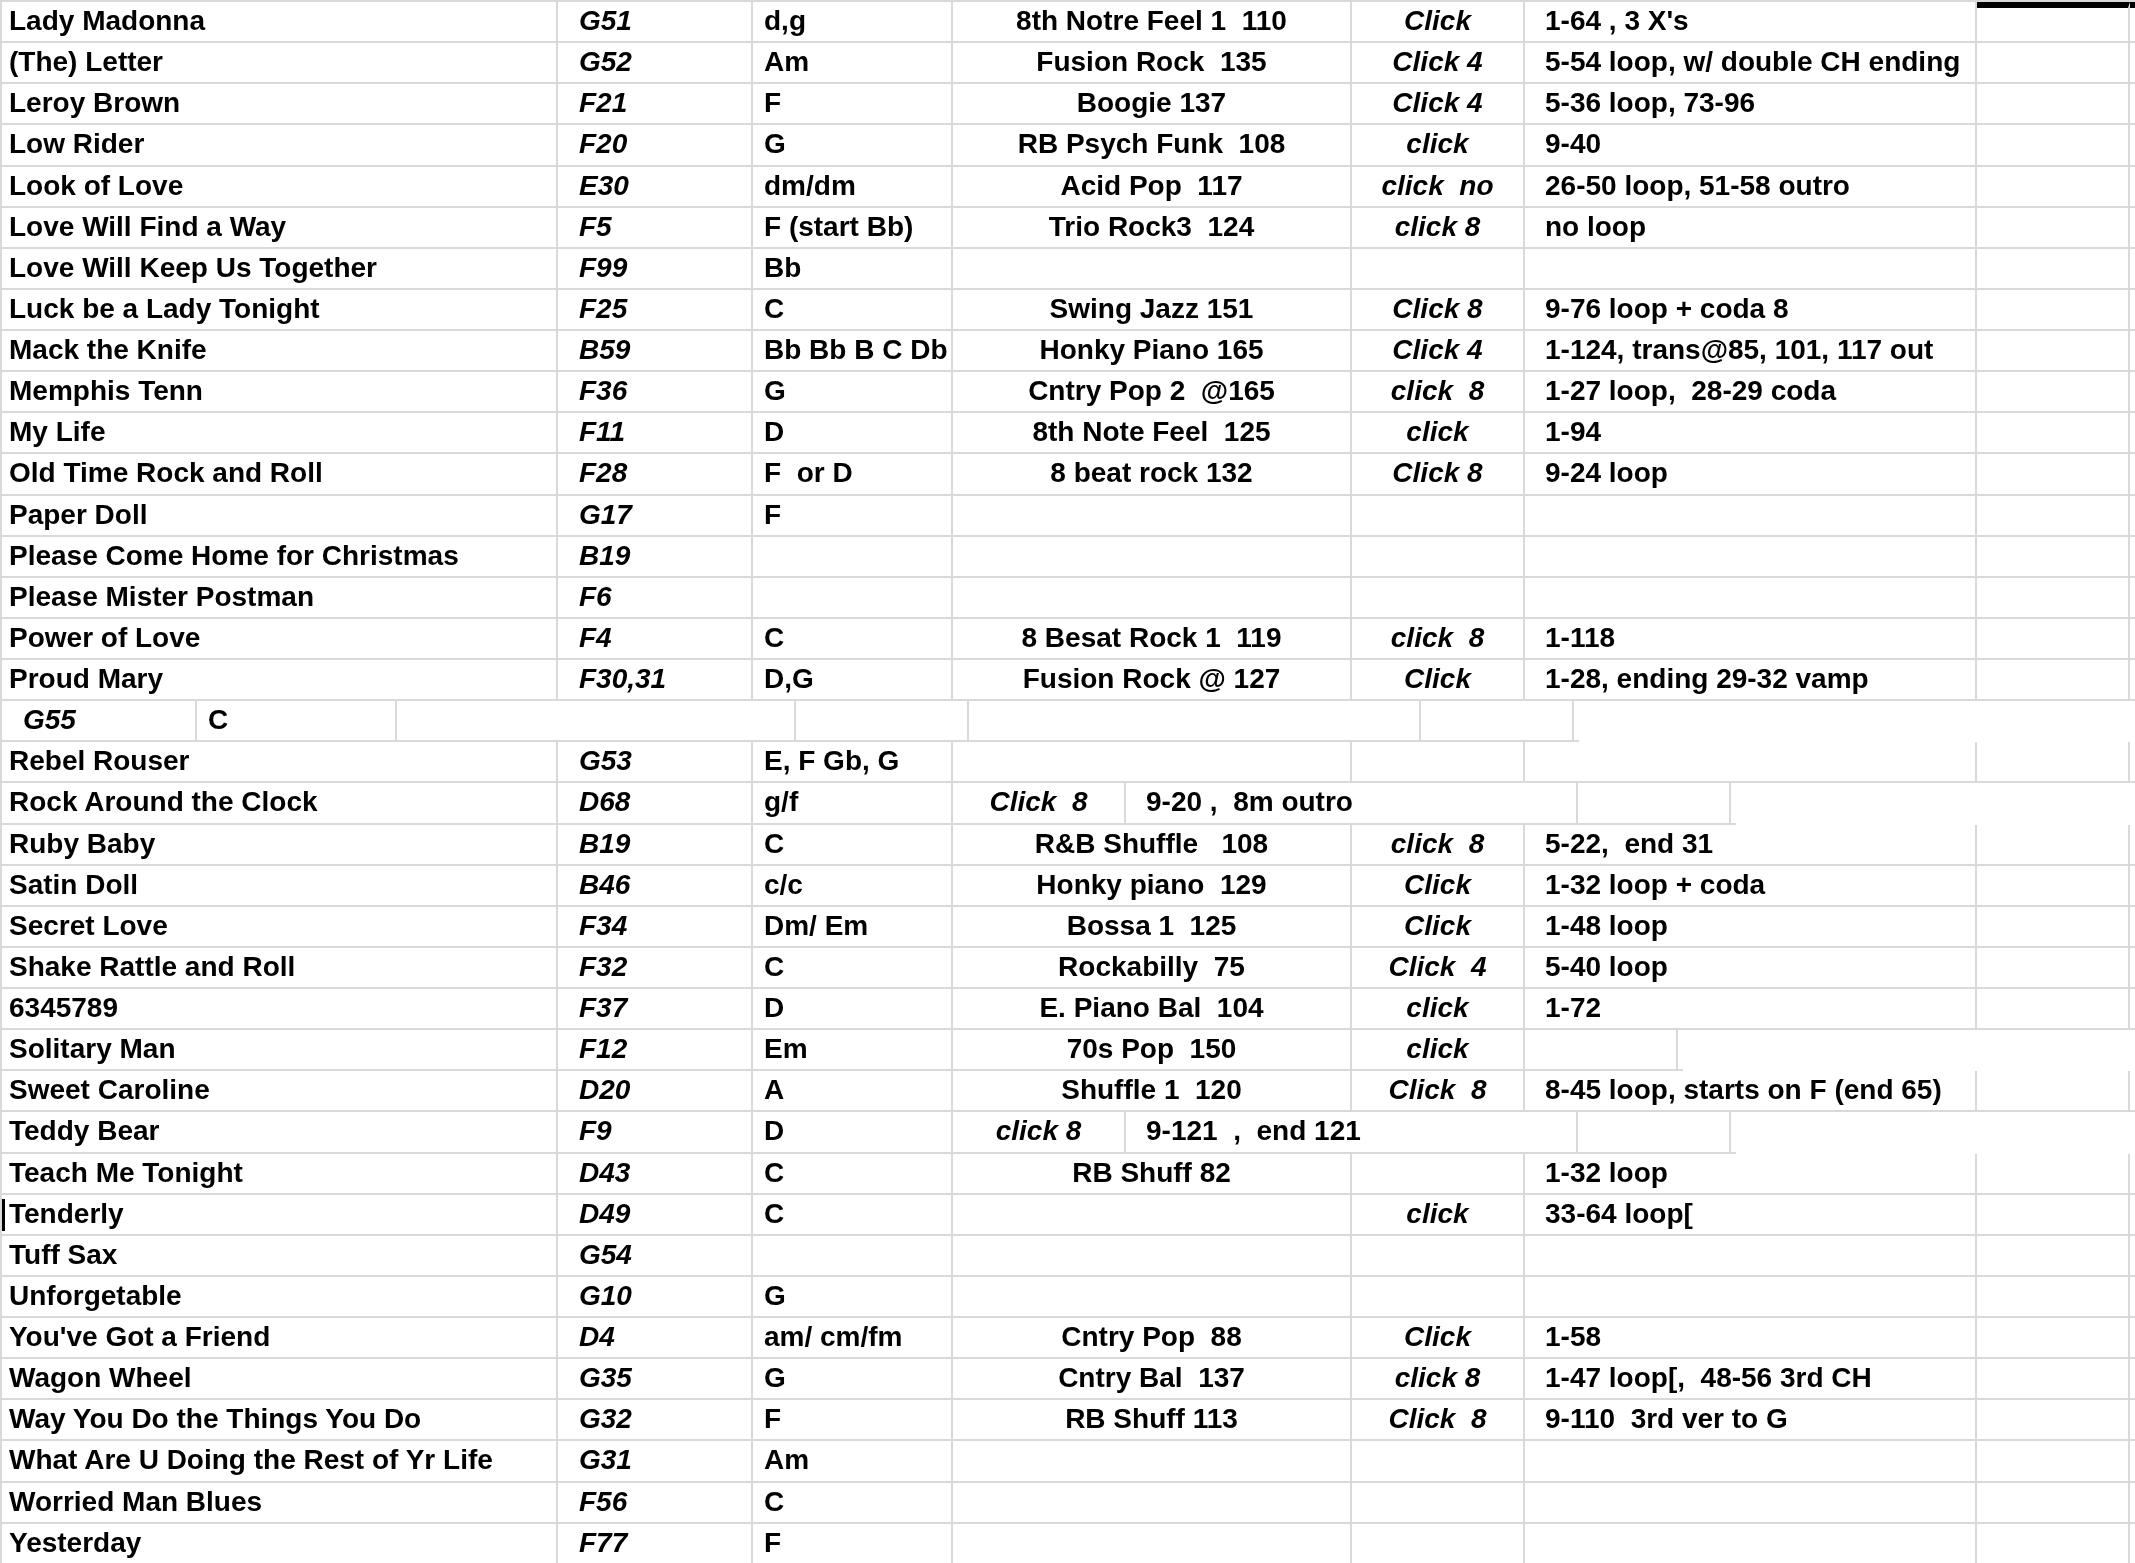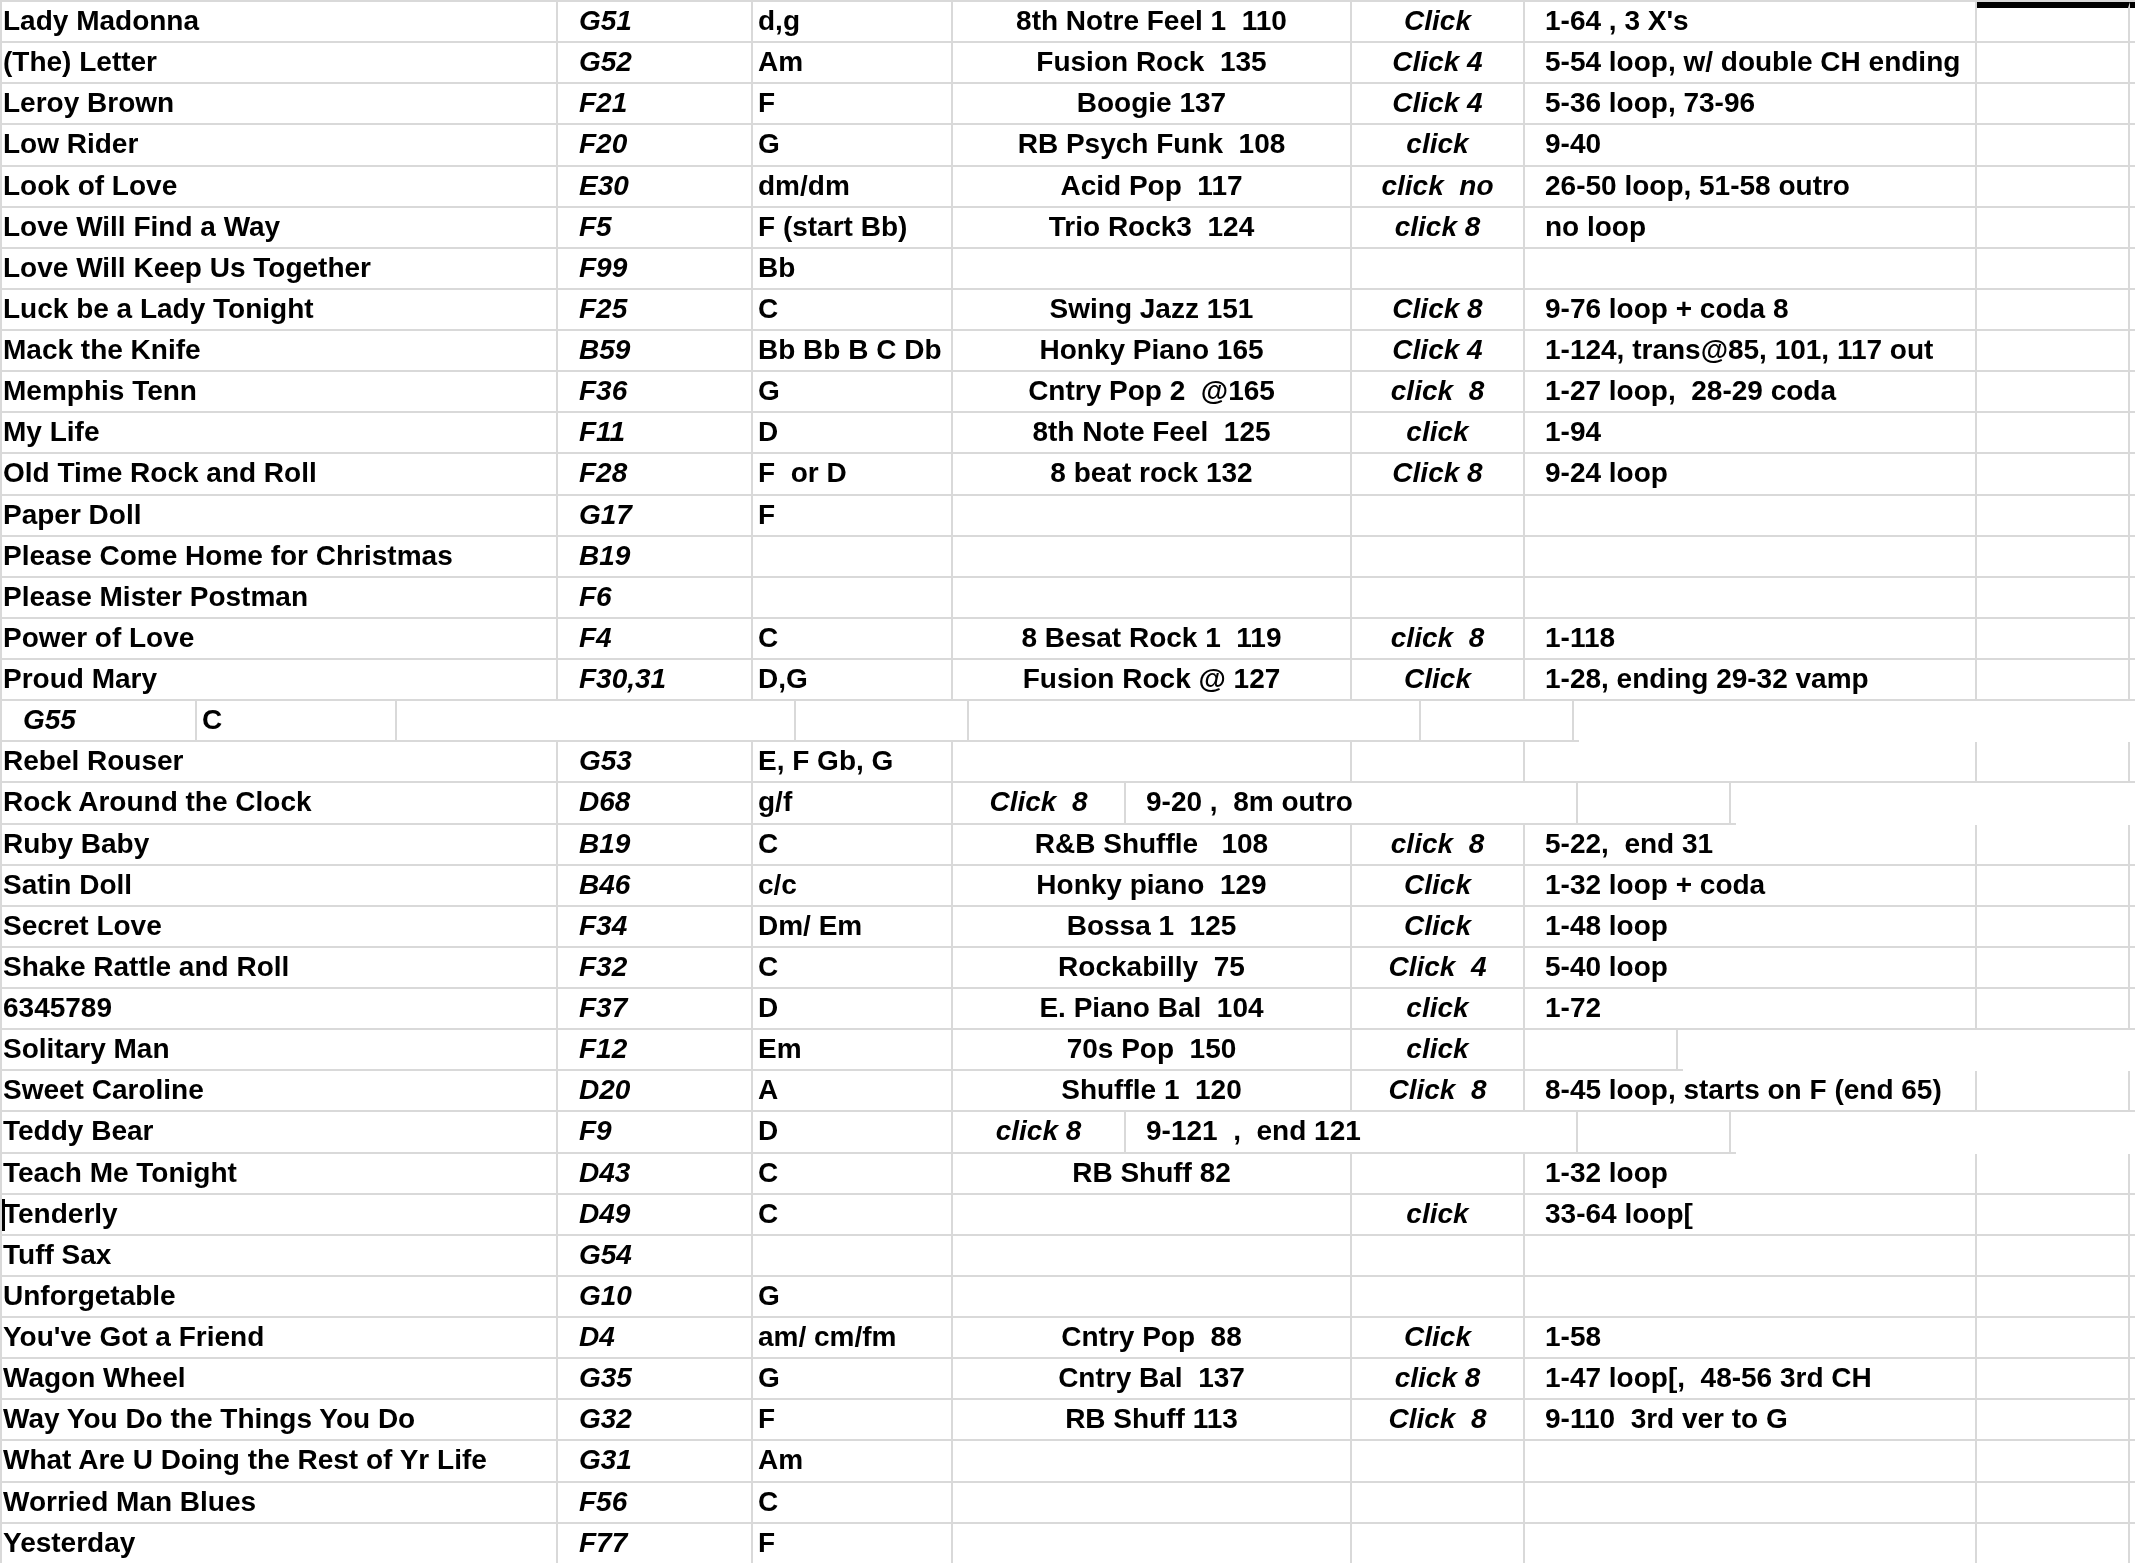--- a/index.html
+++ b/index.html
@@ -17,23 +17,23 @@
   .row{display:flex;height:41.13px;box-sizing:border-box;}
   .cell{
     box-sizing:border-box;
     border-right:2px solid #d9d9d9;
     border-bottom:2px solid #d9d9d9;
     font-size:28px;line-height:38px;
     white-space:pre;overflow:hidden;
     position:relative;
     background:#fff;
   }
-  .c-title{width:556px;padding-left:1px;text-align:left;}
+  .c-title{width:556px;padding-left:7px;text-align:left;}
   .c-code{width:195px;padding-left:21px;text-align:left;font-style:italic;}
-  .c-key{width:200px;padding-left:5px;text-align:left;}
+  .c-key{width:200px;padding-left:11px;text-align:left;}
   .c-style{width:399px;text-align:center;}
   .c-click{width:173px;text-align:center;font-style:italic;}
   .c-notes{width:452px;padding-left:20px;text-align:left;}
   .c-extra{width:153px;}
   .c-sliver{width:5px;border-right:none;}
   .thick-top{border-top:6px solid #000;}
   .has-cursor::before{
     content:"";position:absolute;left:0px;top:4px;
     width:3px;height:32px;background:#000;
   }

